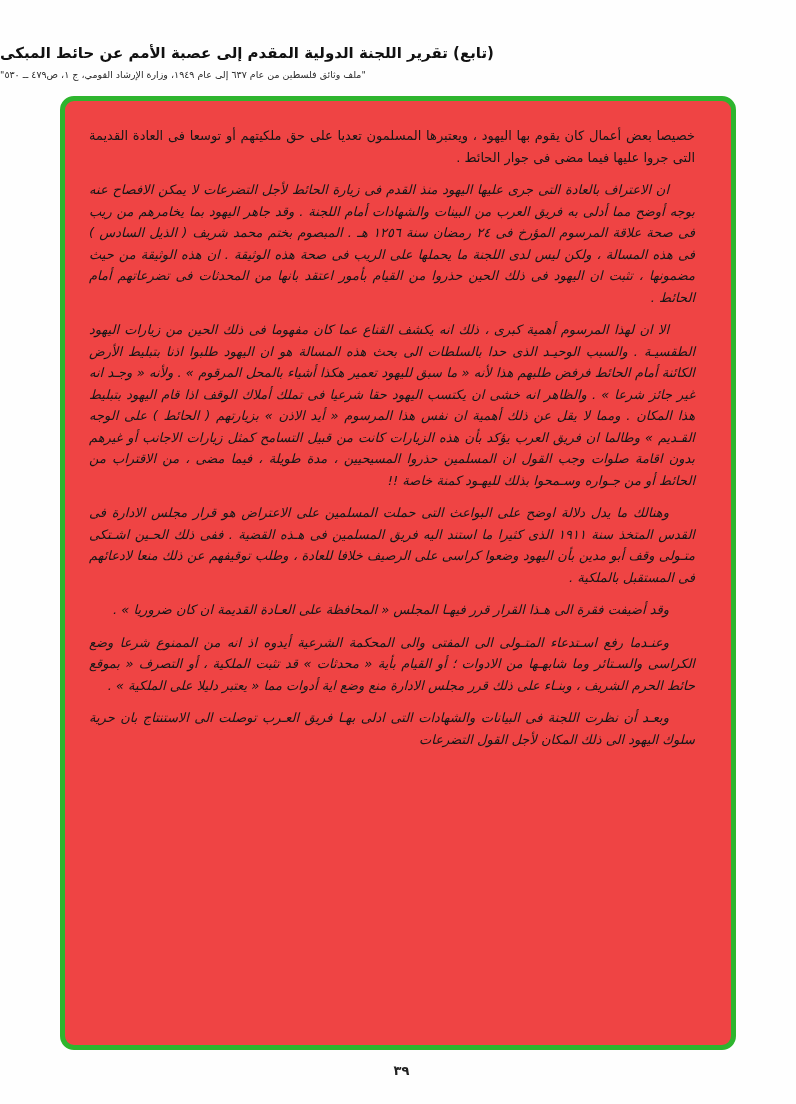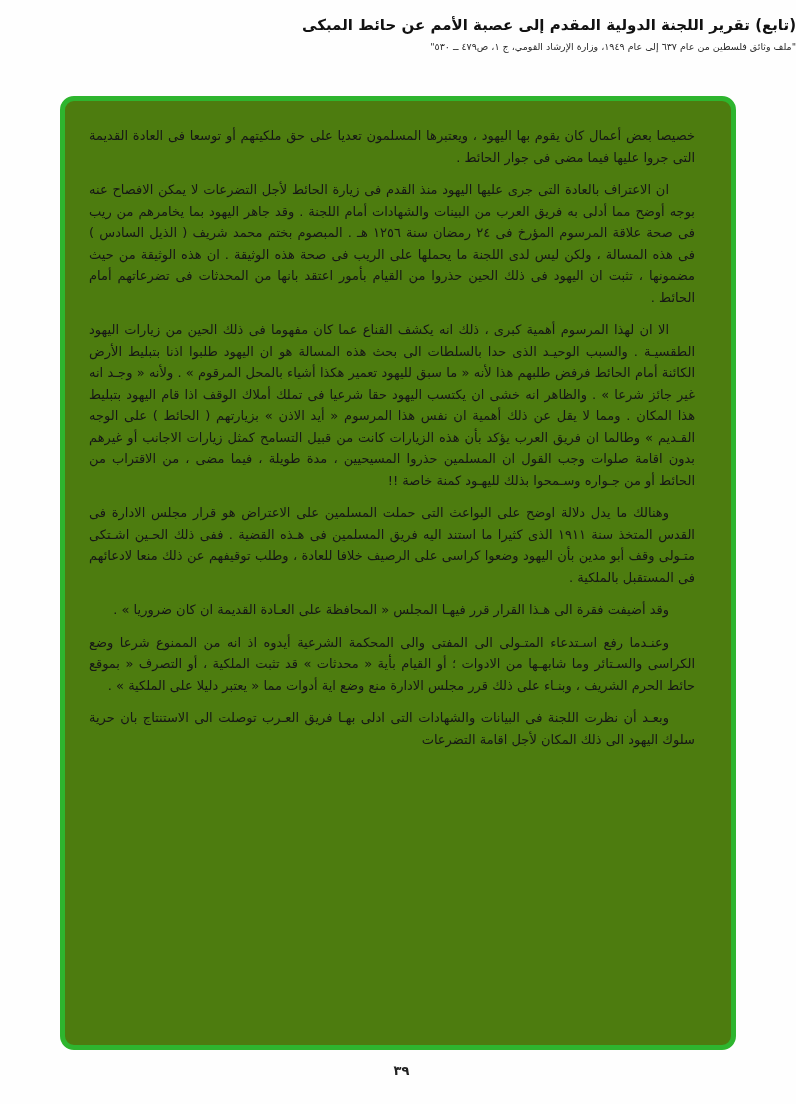--- a/index.html
+++ b/index.html
@@ -11,22 +11,22 @@
     position: relative;
     width: 796px;
     height: 1104px;
     background: #fefefe;
     font-family: "DejaVu Sans", sans-serif;
     color: #1c1c1c;
     direction: rtl;
     overflow: hidden;
   }
   .doc-header {
-    padding-top: 16px;
-    text-align: right;
+    padding-top: 44px;
+    text-align: left;
   }
   .doc-title {
     font-size: 15px;
     font-weight: bold;
     letter-spacing: 0;
     color: #111;
   }
   .doc-subtitle {
     margin-top: 7px;
     font-size: 9.5px;
@@ -36,31 +36,32 @@
     position: absolute;
     left: 60px;
     top: 96px;
     width: 676px;
     height: 954px;
     box-sizing: border-box;
     border: 5px solid #2eb52e;
     border-radius: 14px;
     padding: 24px 36px 16px 24px;
     overflow: hidden;
-    background: #4d7c0f;
+    background: #ef4444;
   }
   .content-frame p {
     margin: 0 0 11px 0;
     font-size: 13px;
     line-height: 21.5px;
     text-align: justify;
     color: #161616;
   }
   .content-frame p.indent {
     text-indent: 26px;
+    font-style: italic;
   }
   .page-number {
     position: absolute;
     bottom: 26px;
     left: 7px;
     right: 0;
     text-align: center;
     font-size: 13px;
     font-weight: bold;
     color: #222;
@@ -76,18 +77,18 @@
     <div class="doc-subtitle">"ملف وثائق فلسطين من عام ٦٣٧ إلى عام ١٩٤٩، وزارة الإرشاد القومي، ج ١، ص٤٧٩ ــ ٥٣٠"</div>
   </div>
 
   <div class="content-frame">
     <p>خصيصا بعض أعمال كان يقوم بها اليهود ، ويعتبرها المسلمون تعديا على حق ملكيتهم أو توسعا فى العادة القديمة التى جروا عليها فيما مضى فى جوار الحائط .</p>
     <p class="indent">ان الاعتراف بالعادة التى جرى عليها اليهود منذ القدم فى زيارة الحائط لأجل التضرعات لا يمكن الافصاح عنه بوجه أوضح مما أدلى به فريق العرب من البينات والشهادات أمام اللجنة . وقد جاهر اليهود بما يخامرهم من ريب فى صحة علاقة المرسوم المؤرخ فى ٢٤ رمضان سنة ١٢٥٦ هـ . المبصوم بختم محمد شريف ( الذيل السادس ) فى هذه المسالة ، ولكن ليس لدى اللجنة ما يحملها على الريب فى صحة هذه الوثيقة . ان هذه الوثيقة من حيث مضمونها ، تثبت ان اليهود فى ذلك الحين حذروا من القيام بأمور اعتقد بانها من المحدثات فى تضرعاتهم أمام الحائط .</p>
     <p class="indent">الا ان لهذا المرسوم أهمية كبرى ، ذلك انه يكشف القناع عما كان مفهوما فى ذلك الحين من زيارات اليهود الطقسيـة . والسبب الوحيـد الذى حدا بالسلطات الى بحث هذه المسالة هو ان اليهود طلبوا اذنا بتبليط الأرض الكائنة أمام الحائط فرفض طلبهم هذا لأنه « ما سبق لليهود تعمير هكذا أشياء بالمحل المرقوم » . ولأنه « وجـد انه غير جائز شرعا » . والظاهر انه خشى ان يكتسب اليهود حقا شرعيا فى تملك أملاك الوقف اذا قام اليهود بتبليط هذا المكان . ومما لا يقل عن ذلك أهمية ان نفس هذا المرسوم « أيد الاذن » بزيارتهم ( الحائط ) على الوجه القـديم » وطالما ان فريق العرب يؤكد بأن هذه الزيارات كانت من قبيل التسامح كمثل زيارات الاجانب أو غيرهم بدون اقامة صلوات وجب القول ان المسلمين حذروا المسيحيين ، مدة طويلة ، فيما مضى ، من الاقتراب من الحائط أو من جـواره وسـمحوا بذلك لليهـود كمنة خاصة !!</p>
     <p class="indent">وهنالك ما يدل دلالة اوضح على البواعث التى حملت المسلمين على الاعتراض هو قرار مجلس الادارة فى القدس المتخذ سنة ١٩١١ الذى كثيرا ما استند اليه فريق المسلمين فى هـذه القضية . ففى ذلك الحـين اشـتكى متـولى وقف أبو مدين بأن اليهود وضعوا كراسى على الرصيف خلافا للعادة ، وطلب توقيفهم عن ذلك منعا لادعائهم فى المستقبل بالملكية .</p>
     <p class="indent">وقد أضيفت فقرة الى هـذا القرار قرر فيهـا المجلس « المحافظة على العـادة القديمة ان كان ضروريا » .</p>
     <p class="indent">وعنـدما رفع اسـتدعاء المتـولى الى المفتى والى المحكمة الشرعية أيدوه اذ انه من الممنوع شرعا وضع الكراسى والسـتائر وما شابهـها من الادوات ؛ أو القيام بأية « محدثات » قد تثبت الملكية ، أو التصرف « بموقع حائط الحرم الشريف ، وبنـاء على ذلك قرر مجلس الادارة منع وضع اية أدوات مما « يعتبر دليلا على الملكية » .</p>
-    <p class="indent">وبعـد أن نظرت اللجنة فى البيانات والشهادات التى ادلى بهـا فريق العـرب توصلت الى الاستنتاج بان حرية سلوك اليهود الى ذلك المكان لأجل اقامة التضرعات</p>
+    <p class="indent">وبعـد أن نظرت اللجنة فى البيانات والشهادات التى ادلى بهـا فريق العـرب توصلت الى الاستنتاج بان حرية سلوك اليهود الى ذلك المكان لأجل القول التضرعات</p>
   </div>
 
   <div class="page-number">٣٩</div>
 
 </div>
 
 </body></html>

